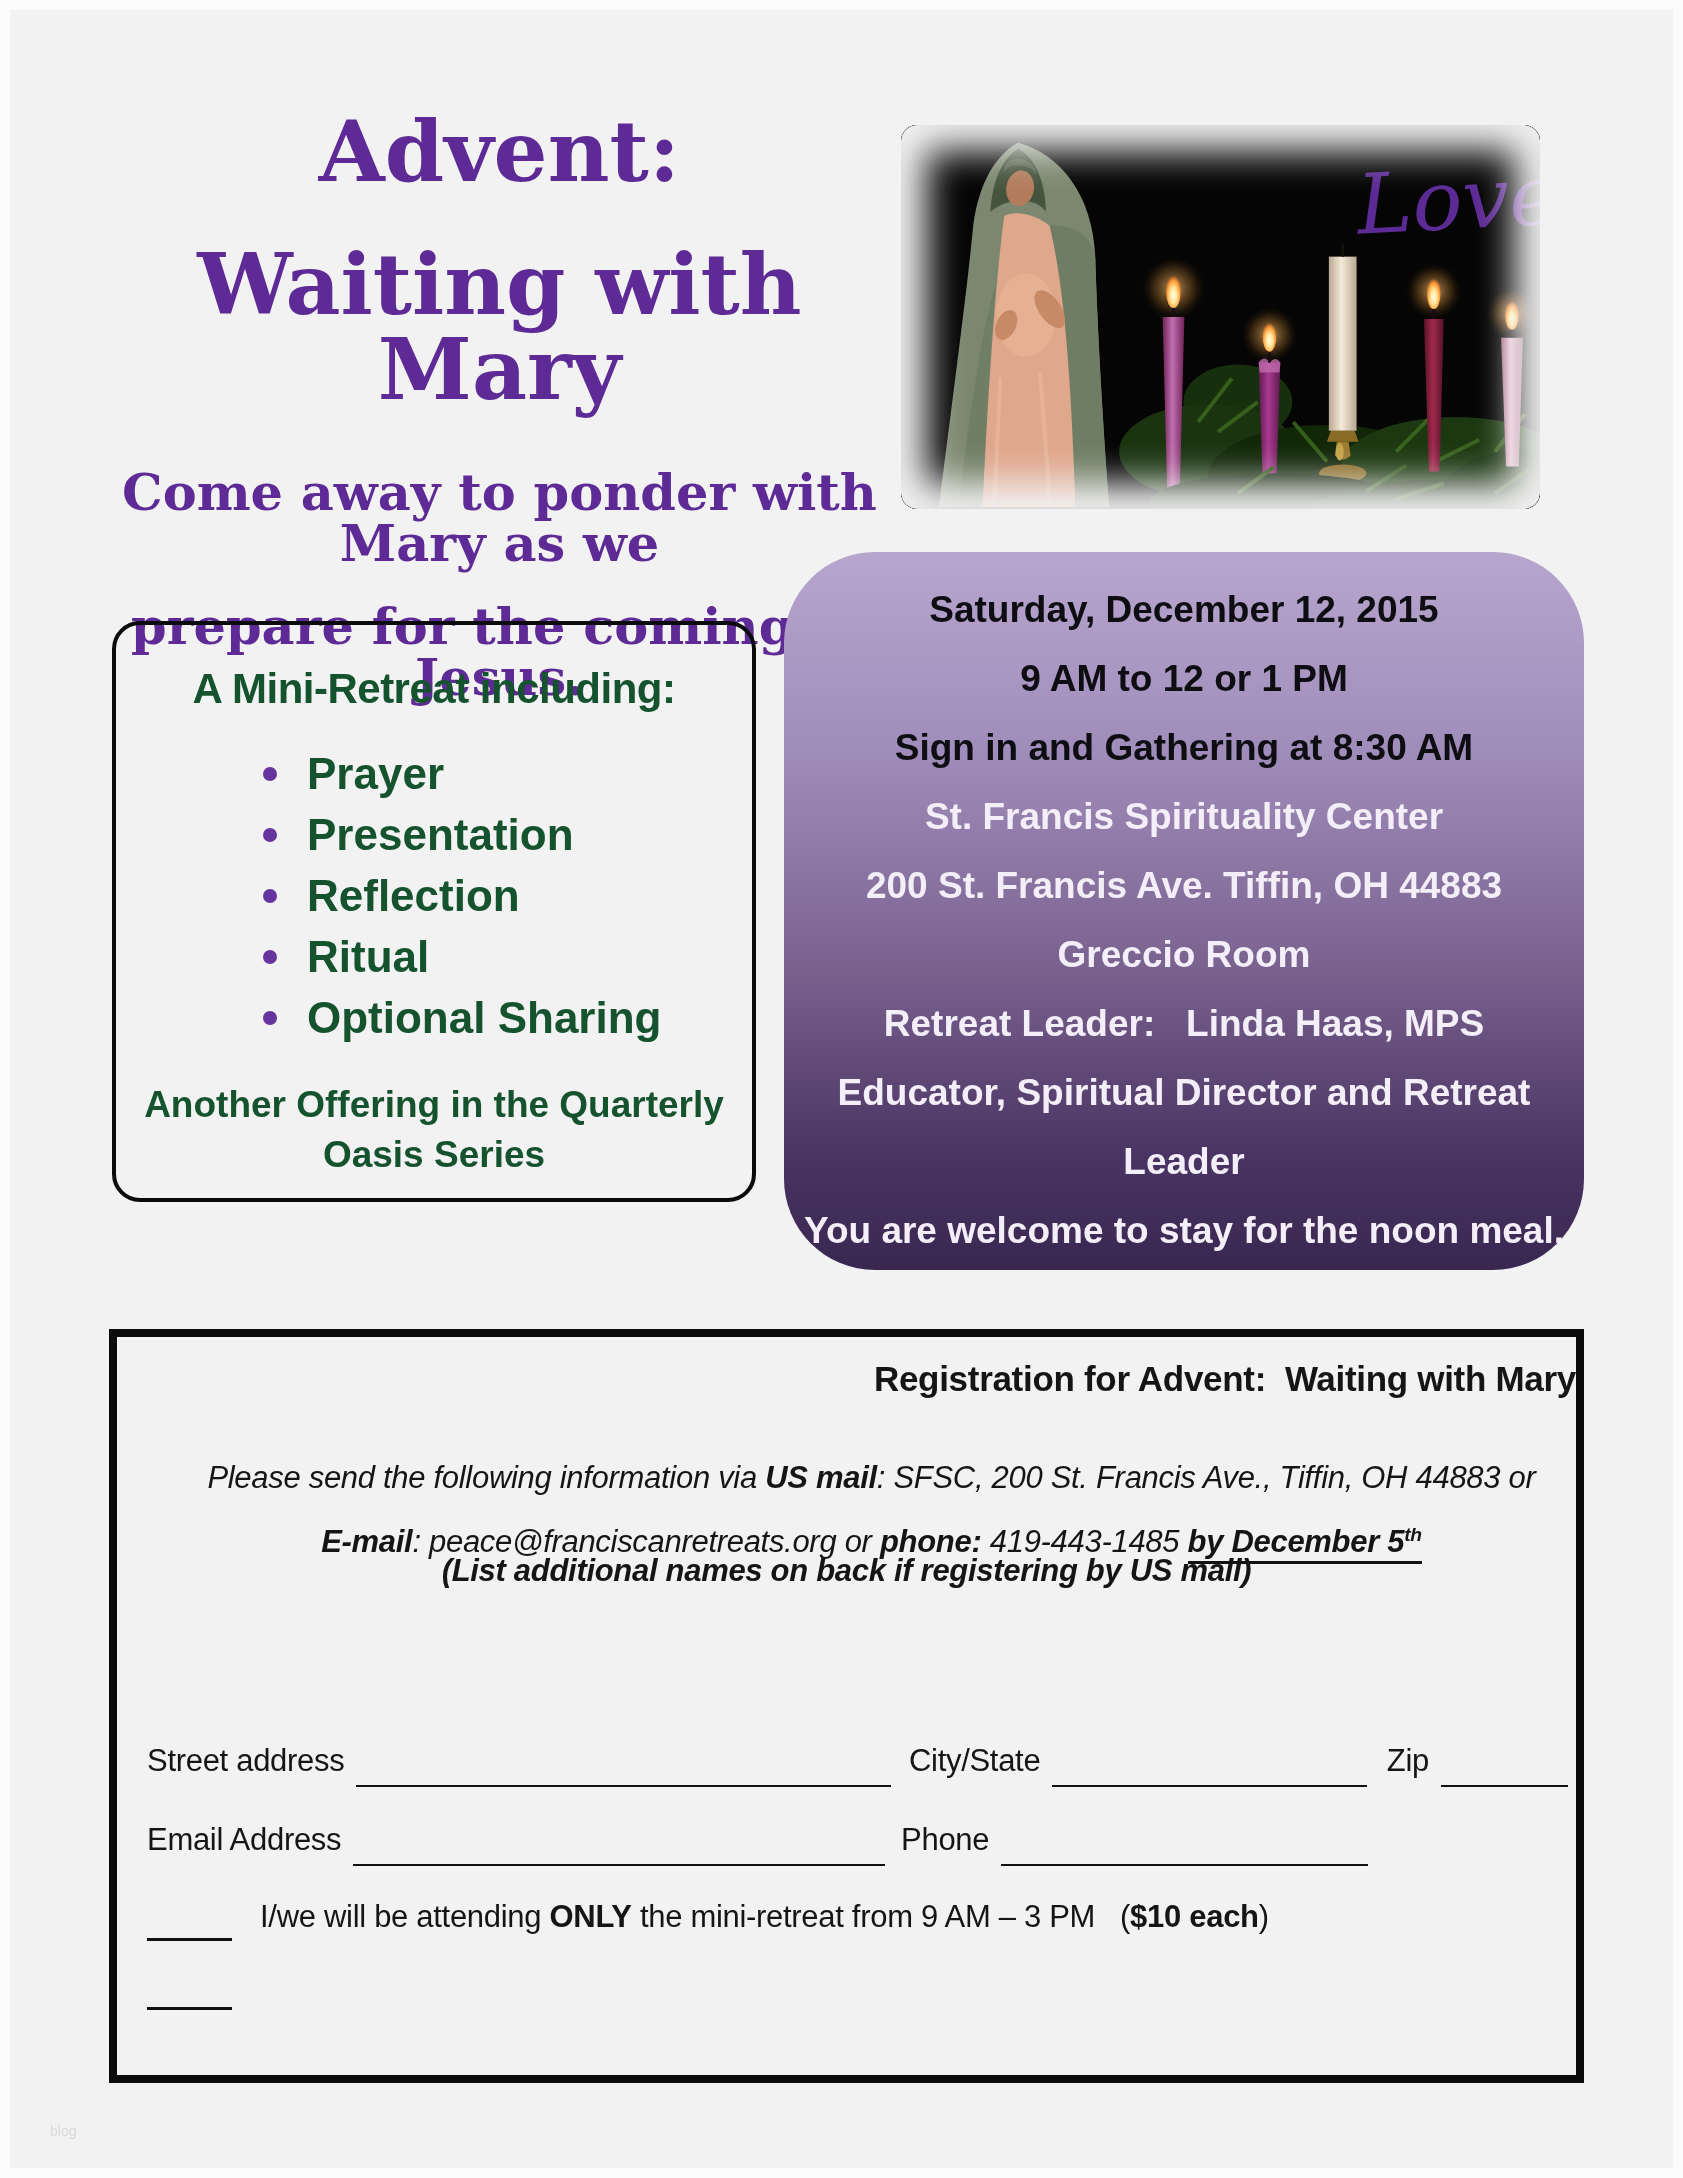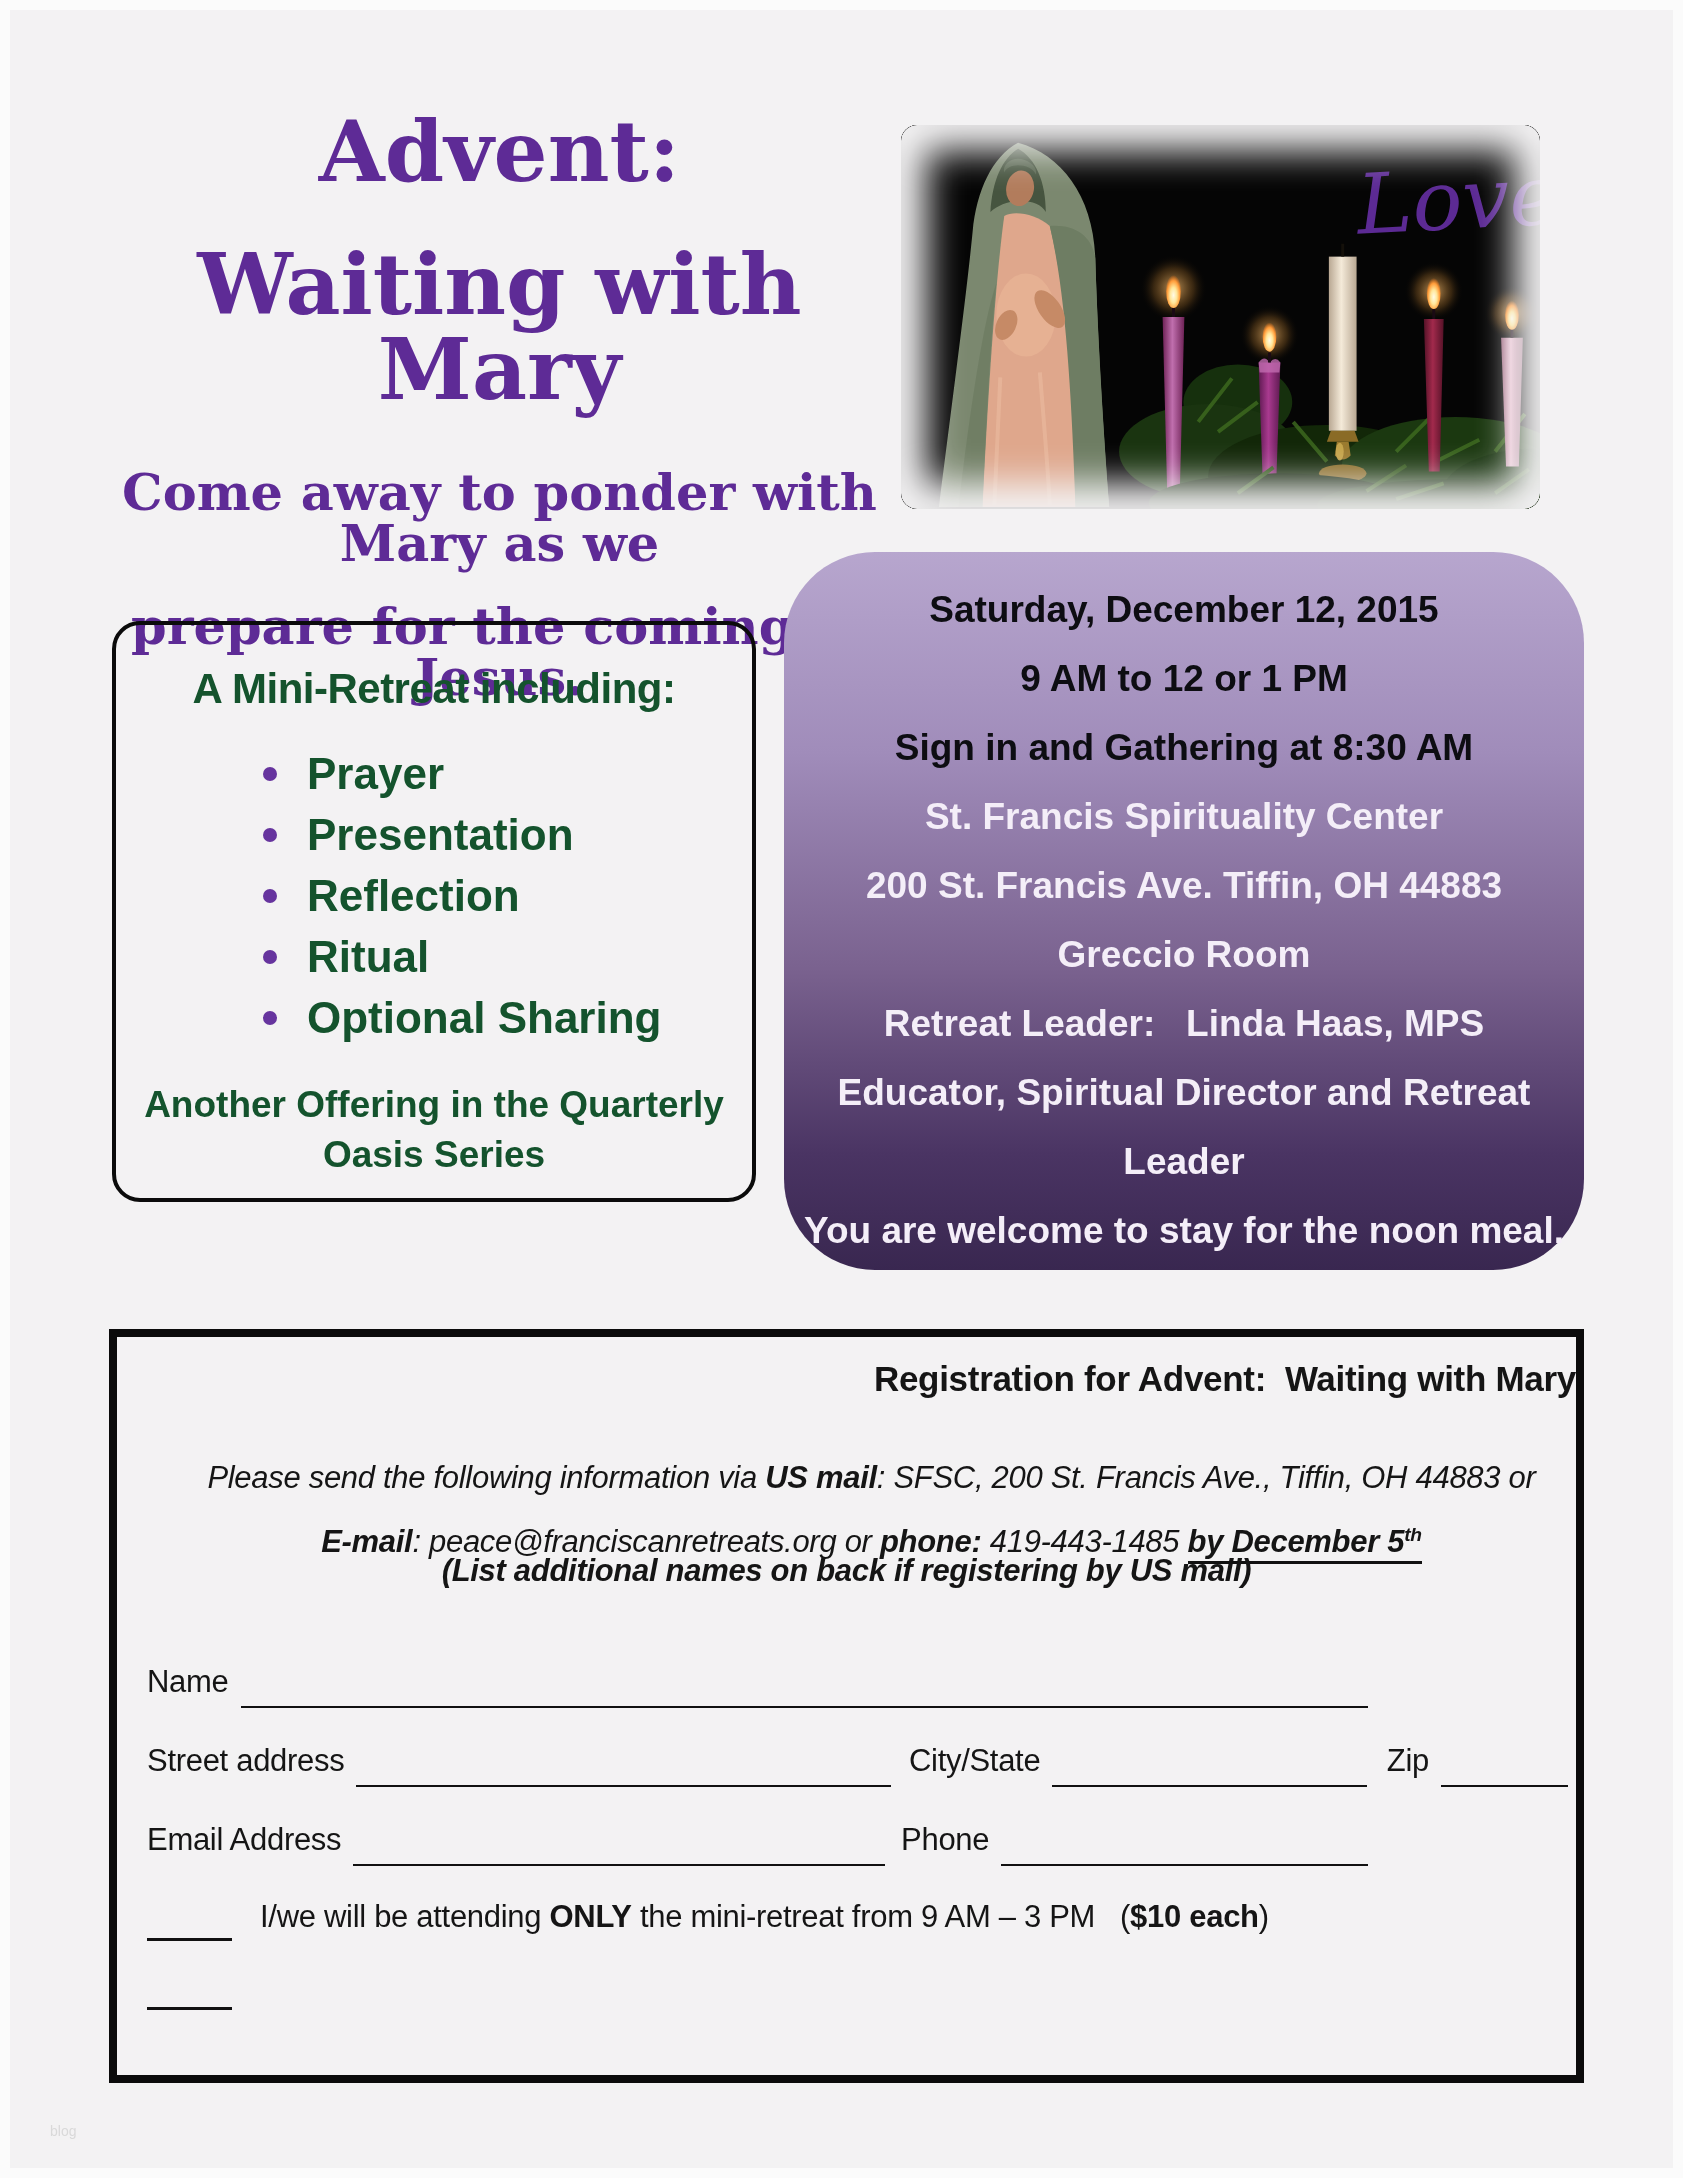--- a/index.html
+++ b/index.html
@@ -254,24 +254,20 @@
     <div class="reg-abs reg-line" style="top:87px;">
       <span>Please send the following information via </span><span class="bold">US mail</span><span>: SFSC, 200 St. Francis Ave., Tiffin, OH 44883 or</span>
     </div>
 
     <div class="reg-abs reg-line" style="top:151px;">
       <span class="bold">E-mail</span><span>: peace@franciscanretreats.org or </span><span class="bold">phone:</span><span> 419-443-1485 </span><span class="bold ul-date"><span>by December 5</span><sup>th</sup></span>
     </div>
 
     <div class="reg-abs reg-line bold" style="top:216px;">(List additional names on back if registering by US mail)</div>
 
-    <div class="row" style="top:327px;">
-      <span class="lbl">Name</span>
-      <span class="fl" style="flex:1;margin-right:208px;"></span>
-    </div>
 
     <div class="row" style="top:406px;">
       <span class="lbl">Street address</span>
       <span class="fl" style="flex:1.7;"></span>
       <span class="lbl" style="margin-left:18px;">City/State</span>
       <span class="fl" style="flex:1;"></span>
       <span class="lbl" style="margin-left:20px;">Zip</span>
       <span class="fl" style="width:127px;margin-right:8px;"></span>
     </div>
 

